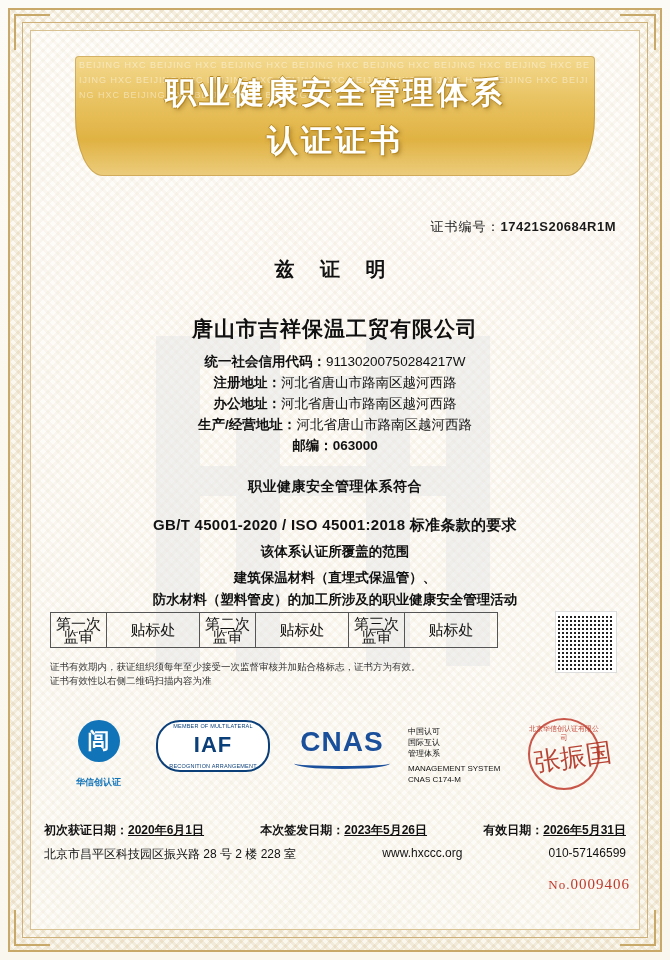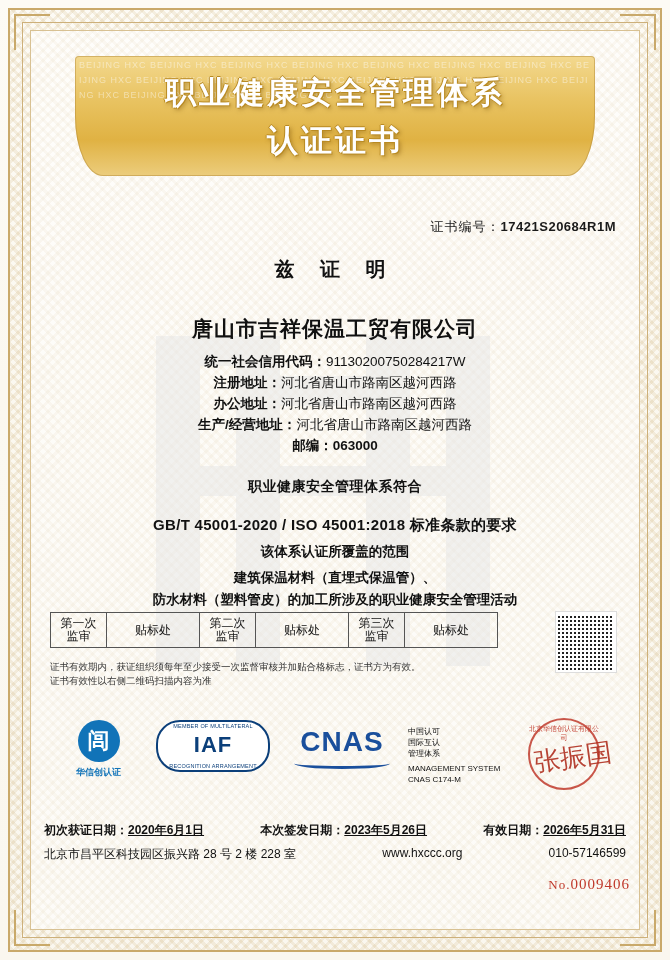--- a/index.html
+++ b/index.html
@@ -179,21 +179,21 @@
   
   .surv-wrap {
     position: absolute;
     left: 50px;
     right: 50px;
     top: 612px;
   }
   .surv-table {
     width: 448px;
     border-collapse: collapse;
-    font-size: 12px;
+    font-size: 15px;
     color: #111;
   }
   .surv-table td {
     border: 1px solid #555;
     height: 34px;
     text-align: center;
     vertical-align: middle;
     padding: 0 2px;
   }
   .surv-table td.label-cell { width: 54px; line-height: 13px; }
@@ -239,21 +239,21 @@
   .hx-circle {
     width: 42px; height: 42px;
     border-radius: 50%;
     background: #1173b8;
     color: #fff;
     font-size: 22px;
     line-height: 42px;
     margin: 0 auto;
     font-weight: bold;
   }
-  .hx-text { font-size: 9px; color: #1173b8; font-weight: bold; margin-top: 4px; }
+  .hx-text { font-size: 9px; color: #1173b8; font-weight: bold; margin-top: 14px; }
 
   .logo-iaf { left: 120px; top: 2px; width: 110px; }
   .iaf-box {
     width: 110px; height: 48px;
     border: 2px solid #0b3f7a;
     border-radius: 24px;
     color: #0b3f7a;
     position: relative;
     background: #fff;
   }

